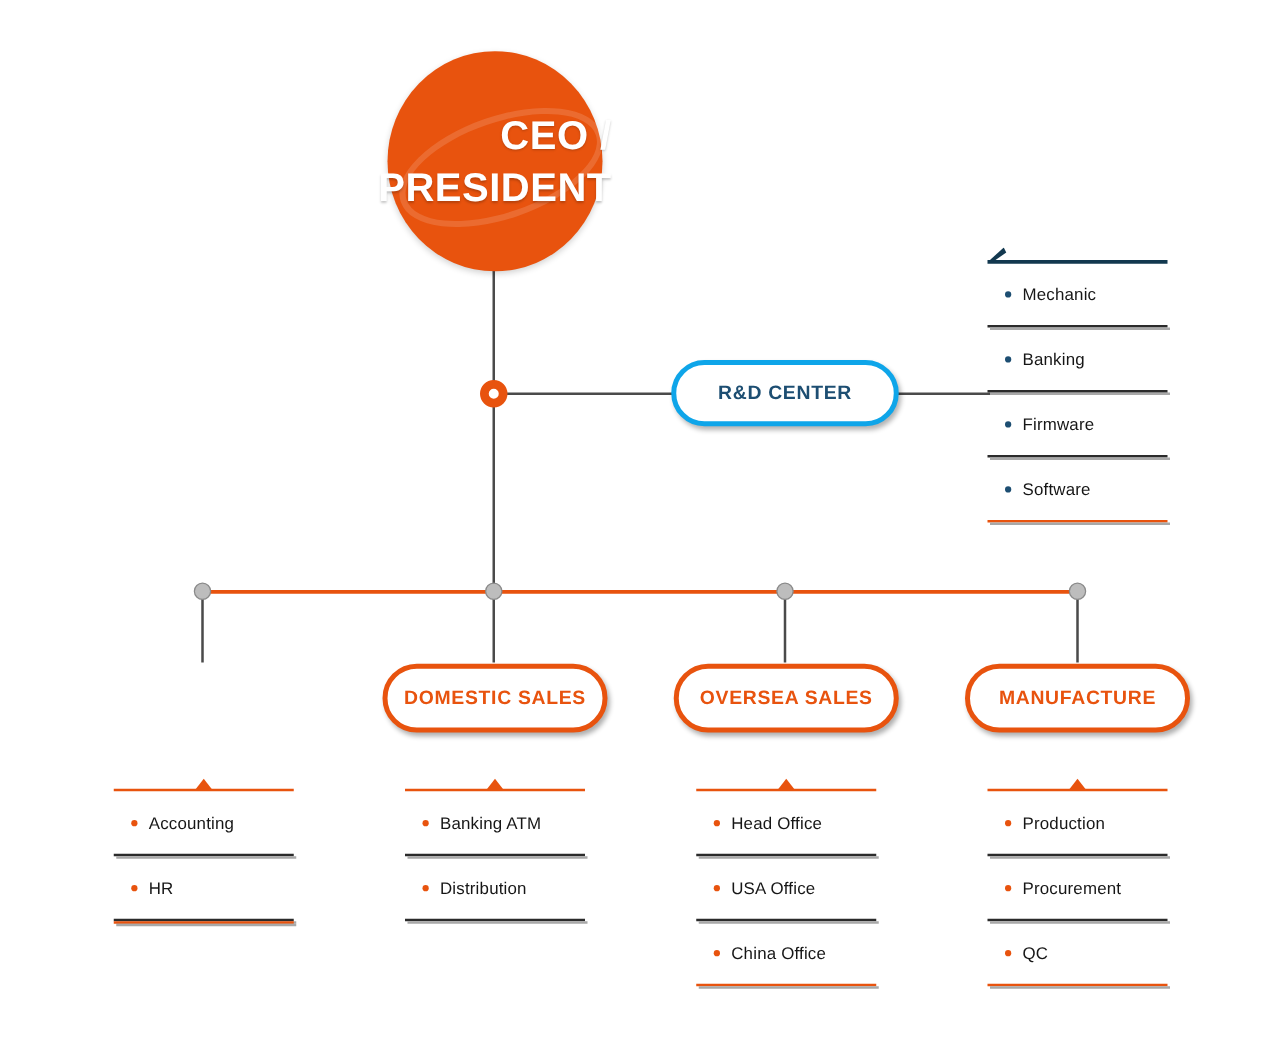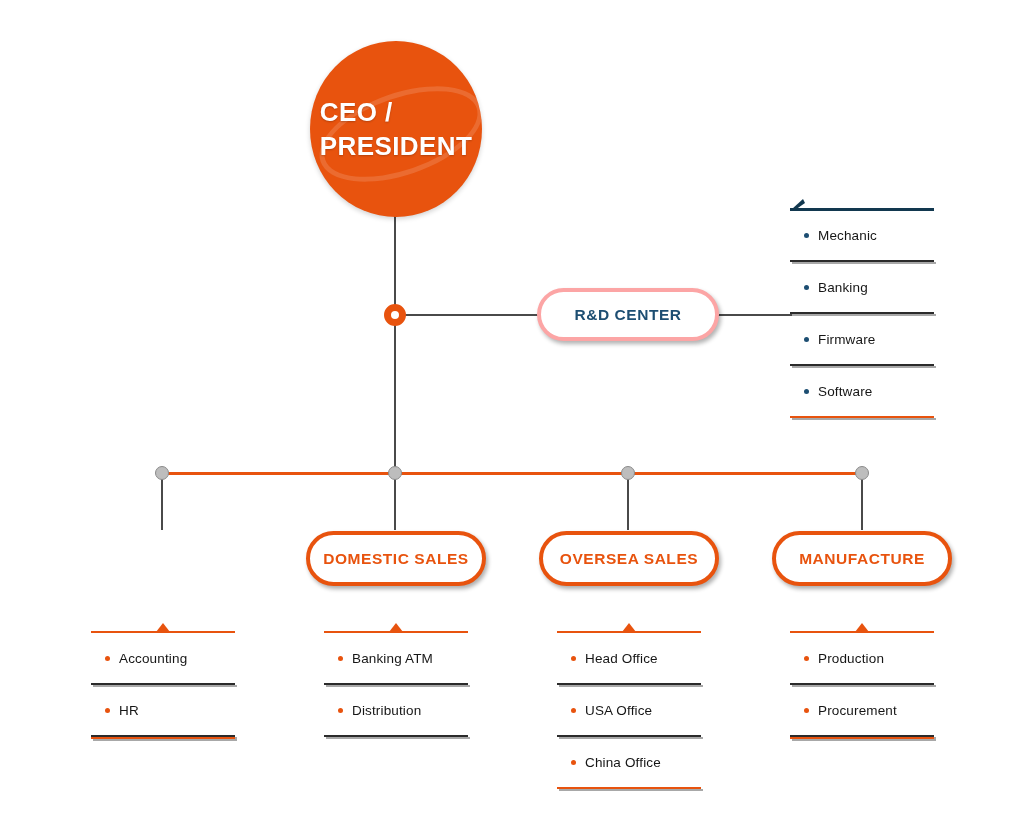--- a/index.html
+++ b/index.html
@@ -44,25 +44,25 @@
     margin-top: -36px;
     border: 5px solid rgba(255,255,255,0.14);
     border-radius: 50%;
     transform: rotate(-19deg);
     pointer-events: none;
   }
   .ceo-label {
     position: relative;
     z-index: 2;
     color: #ffffff;
-    font-size: 26px;
+    font-size: 32px;
     font-weight: bold;
     line-height: 1.32;
     letter-spacing: 0.4px;
-    text-align: left;
+    text-align: right;
     text-shadow: 0 1px 2px rgba(0,0,0,0.22);
     white-space: pre-line;
   }
 
   
   .pill {
     position: absolute;
     box-sizing: border-box;
     background: #ffffff;
     display: flex;
@@ -71,21 +71,21 @@
     border-radius: 34px;
     z-index: 6;
   }
   .pill-label {
     font-size: 15.5px;
     font-weight: bold;
     letter-spacing: 0.55px;
     white-space: nowrap;
   }
   .pill.navy {
-    border: 4px solid #fca5a5;
+    border: 4px solid #0ea5e9;
     box-shadow: 2px 3px 4px rgba(0,0,0,0.30);
   }
   .pill.navy .pill-label { color: #1d4e72; }
   .pill.orange {
     border: 4px solid #e8530e;
     box-shadow: 2px 3px 4px rgba(0,0,0,0.32);
   }
   .pill.orange .pill-label { color: #e8530e; }
 
   
@@ -382,19 +382,23 @@
         <div class="shadow"></div>
     </div>
     <div class="sub-item">
       <span class="sub-bullet"></span>
       <span class="sub-text">Procurement</span>
     </div>
     <div class="sublist-rule rule-mid">
       <div class="bar"></div>
         <div class="shadow"></div>
     </div>
+    <div class="sub-item">
+      <span class="sub-bullet"></span>
+      <span class="sub-text">QC</span>
+    </div>
     <div class="sublist-rule rule-bottom">
       <div class="bar"></div>
         <div class="shadow"></div>
     </div>
   </div>
 
 </div>
 
 </body></html>

